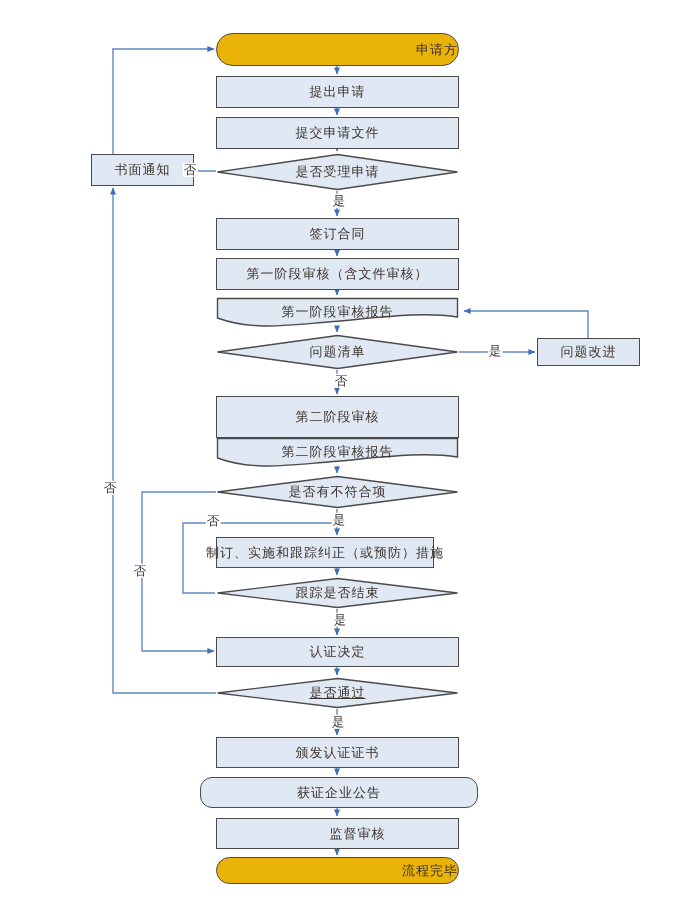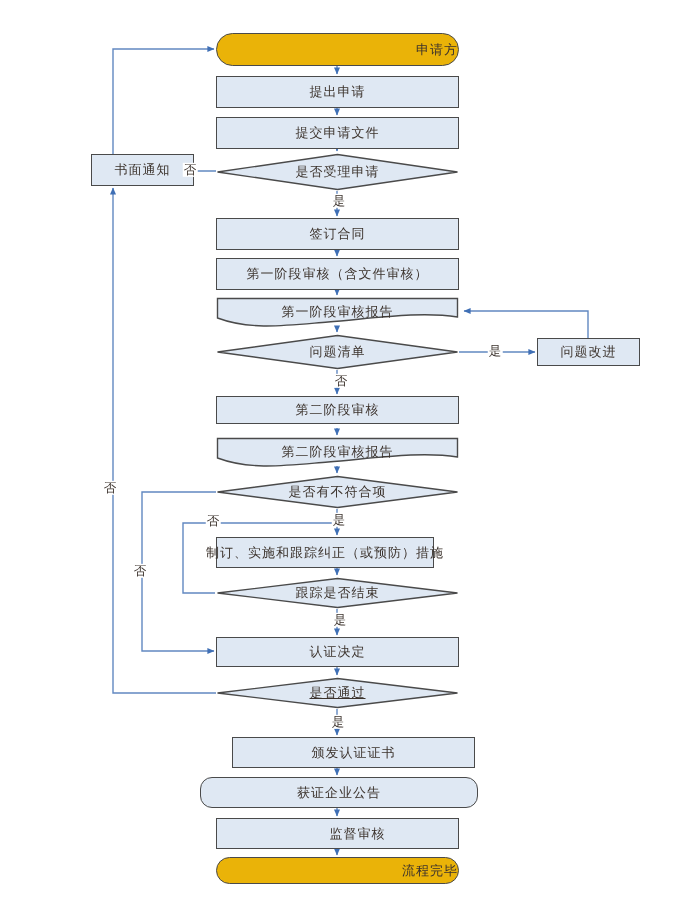--- a/index.html
+++ b/index.html
@@ -105,21 +105,21 @@
     <svg class="shape-svg" viewBox="0 0 243 36" preserveAspectRatio="none">
       <polygon points="1.5,18 121.5,1.5 241.5,18 121.5,34.5" fill="#dfe8f3" stroke="#4a4a4a" stroke-width="1.4"></polygon>
     </svg>
     <span class="lbl">问题清单</span>
   </div>
 
   <div class="node rect" style="left:537px;top:338px;width:103px;height:28px;text-align:center;">
     <span class="lbl">问题改进</span>
   </div>
 
-  <div class="node rect" style="left:216px;top:396px;width:243px;height:28px;">
+  <div class="node rect" style="left:216px;top:396px;width:243px;height:42px;">
     <span class="lbl">第二阶段审核</span>
   </div>
 
   <div class="node docshape" style="left:216px;top:437px;width:243px;height:36px;">
     <svg class="shape-svg" viewBox="0 0 243 36" preserveAspectRatio="none">
       <path d="M1.5,1.5 H241.5 V20 C 205,14 160,21 112,25 C 70,28.5 35,33.5 1.5,21 Z" fill="#dfe8f3" stroke="#4a4a4a" stroke-width="1.4"></path>
     </svg>
     <span class="lbl">第二阶段审核报告</span>
   </div>
 
@@ -145,21 +145,21 @@
     <span class="lbl">认证决定</span>
   </div>
 
   <div class="node diamond" style="left:216px;top:677px;width:243px;height:32px;text-decoration:underline;">
     <svg class="shape-svg" viewBox="0 0 243 32" preserveAspectRatio="none">
       <polygon points="1.5,16 121.5,1.5 241.5,16 121.5,30.5" fill="#dfe8f3" stroke="#4a4a4a" stroke-width="1.4"></polygon>
     </svg>
     <span class="lbl">是否通过</span>
   </div>
 
-  <div class="node rect" style="left:216px;top:737px;width:243px;height:31px;margin-left:16px;">
+  <div class="node rect" style="left:216px;top:737px;width:243px;height:31px;">
     <span class="lbl">颁发认证证书</span>
   </div>
 
   <div class="node rect" style="left:200px;top:777px;width:278px;height:31px;border-radius:12px;">
     <span class="lbl">获证企业公告</span>
   </div>
 
   <div class="node rect" style="left:216px;top:818px;width:243px;height:31px;padding-left:40px;">
     <span class="lbl">监督审核</span>
   </div>

